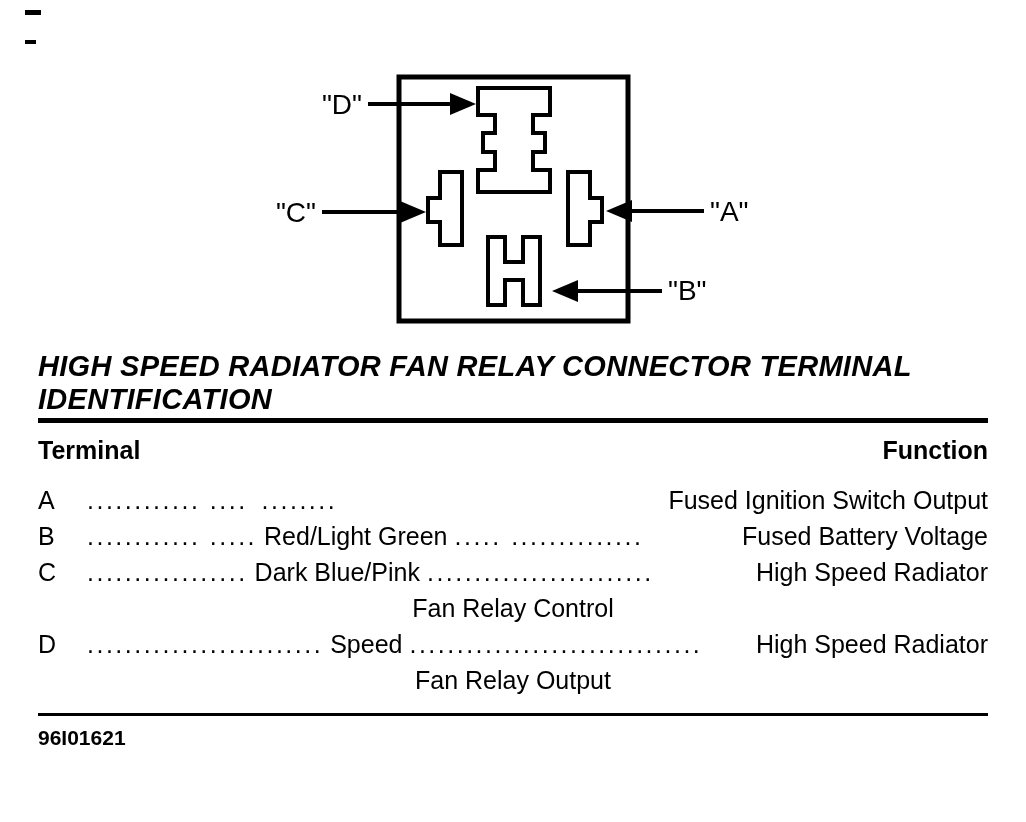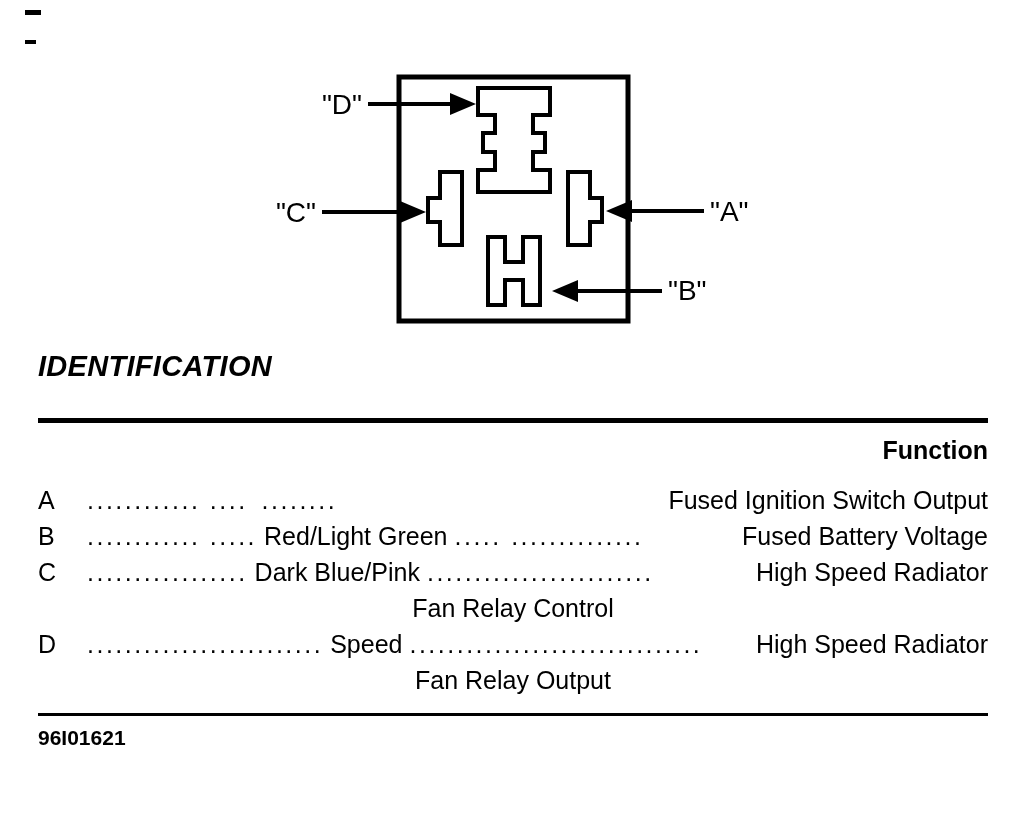--- a/index.html
+++ b/index.html
@@ -63,26 +63,28 @@
     <line x1="662" y1="291" x2="578" y2="291" stroke="#000" stroke-width="4"></line>
     <polygon points="552,291 578,280 578,302" fill="#000"></polygon>
 
     <text x="362" y="114" text-anchor="end">"D"</text>
     <text x="316" y="222" text-anchor="end">"C"</text>
     <text x="710" y="221" text-anchor="start">"A"</text>
     <text x="668" y="300" text-anchor="start">"B"</text>
   </svg>
 
   <div class="title">
+    <div>HIGH SPEED RADIATOR FAN RELAY CONNECTOR TERMINAL</div>
     <div>IDENTIFICATION</div>
   </div>
 
   <div class="rule-thick"></div>
 
   <div class="hdr">
+    <span class="hdr-terminal">Terminal</span>
     <span class="hdr-function">Function</span>
   </div>
 
   <div class="rows">
 
     <div class="trow">
       <span class="letter">A</span>
       <span class="dots">............ ....</span>
       <span class="dots">........</span>
       <span class="func">Fused Ignition Switch Output</span>

